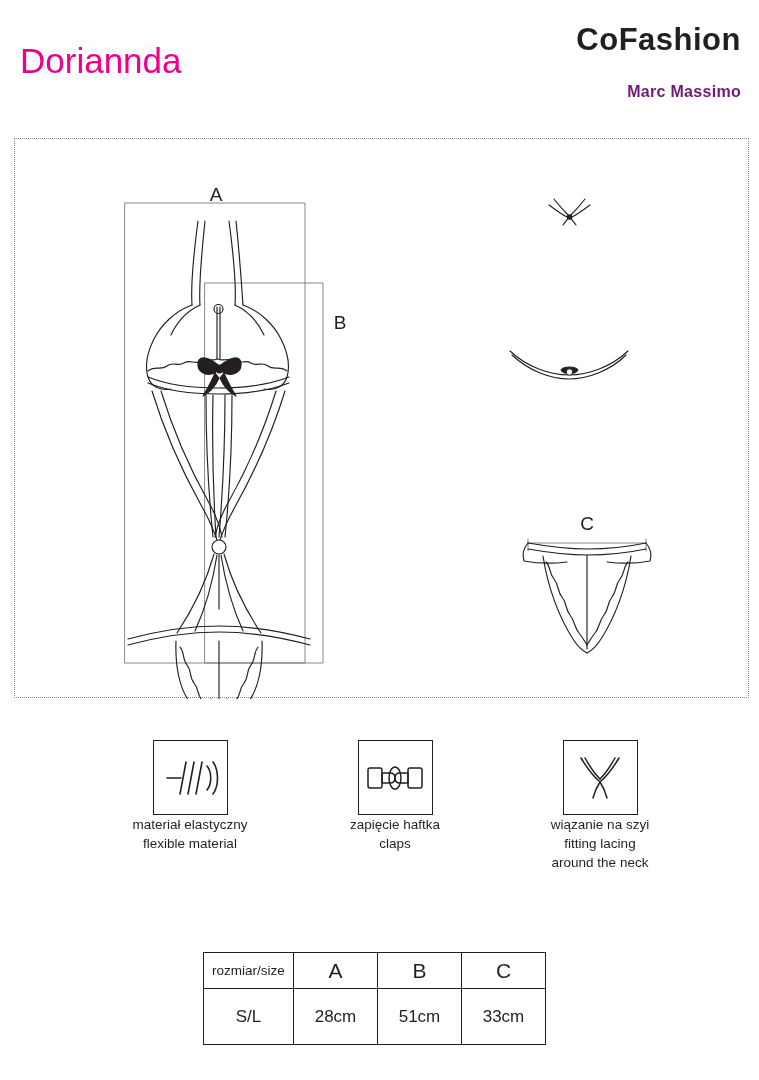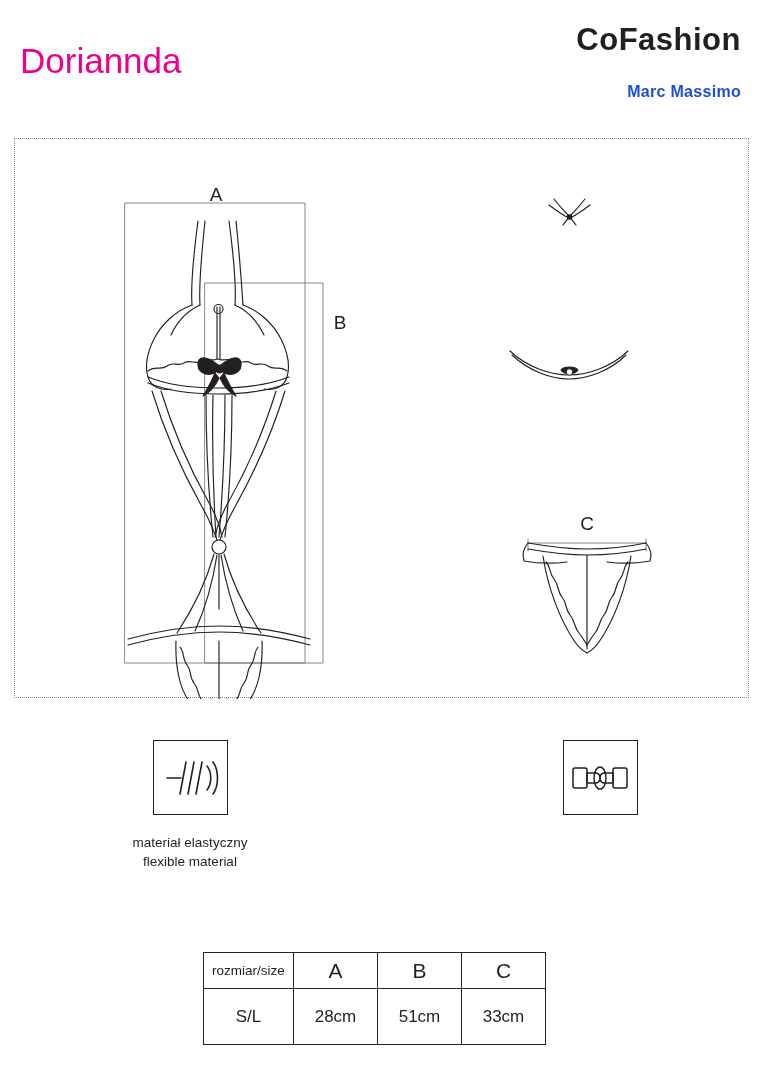--- a/index.html
+++ b/index.html
@@ -35,21 +35,21 @@
     color: #231f20;
     letter-spacing: 0.5px;
     line-height: 1;
     margin-top: 12px;
   }
   .designer {
     position: absolute;
     right: 18px; top: 84px;
     font-size: 16px;
     font-weight: bold;
-    color: #1d4ed8;
+    color: #701a75;
     letter-spacing: 0.3px;
     line-height: 1;
   }
 
   
   .frame {
     position: absolute;
     left: 14px; top: 138px;
     width: 735px; height: 560px;
     border: 1px dotted #8c8c8c;
@@ -69,21 +69,20 @@
     display: flex;
     flex-direction: column;
     align-items: center;
   }
   .feature-box {
     width: 75px; height: 75px;
     border: 1px solid #231f20;
     display: flex; align-items: center; justify-content: center;
   }
   .feature-caption {
-    margin-top: 18px;
     text-align: center;
     font-size: 13.5px;
     line-height: 1.42;
     color: #231f20;
   }
   .feature-caption div { white-space: nowrap; }
 
   
   .size-table {
     position: absolute;
@@ -283,22 +282,45 @@
         <svg width="62" height="52" viewBox="0 0 62 52">
           <g fill="none" stroke="#231f20" stroke-width="1.5" stroke-linejoin="round">
             <rect x="4" y="16" width="14" height="20" rx="2"></rect>
             <rect x="44" y="16" width="14" height="20" rx="2"></rect>
             <path d="M18 21 L26 21 C30 21 31 24 31 26 C31 28 30 31 26 31 L18 31 Z"></path>
             <path d="M44 21 L36 21 C32 21 31 24 31 26 C31 28 32 31 36 31 L44 31 Z"></path>
             <ellipse cx="31" cy="26" rx="6" ry="11"></ellipse>
           </g>
         </svg>
       </div>
+      <div class="feature-caption">
+        <div>zapięcie haftka</div>
+        <div>claps</div>
+      </div>
     </div>
 
+    <div class="feature">
+      <div class="feature-box">
+        <svg width="62" height="52" viewBox="0 0 62 52">
+          <g fill="none" stroke="#231f20" stroke-width="1.5" stroke-linecap="round">
+            <path d="M12 6 C18 16 24 24 31 30"></path>
+            <path d="M50 6 C44 16 38 24 31 30"></path>
+            <path d="M16 6 C21 15 26 22 31 27"></path>
+            <path d="M46 6 C41 15 36 22 31 27"></path>
+            <path d="M31 30 C27 36 25 42 24 46"></path>
+            <path d="M31 30 C35 36 37 42 38 46"></path>
+          </g>
+        </svg>
+      </div>
+      <div class="feature-caption">
+        <div>wiązanie na szyi</div>
+        <div>fitting lacing</div>
+        <div>around the neck</div>
+      </div>
+    </div>
   </div>
 
   <table class="size-table">
     <thead>
       <tr>
         <th class="hdr-label">rozmiar/size</th>
         <th class="hdr-dim">A</th>
         <th class="hdr-dim">B</th>
         <th class="hdr-dim">C</th>
       </tr>

